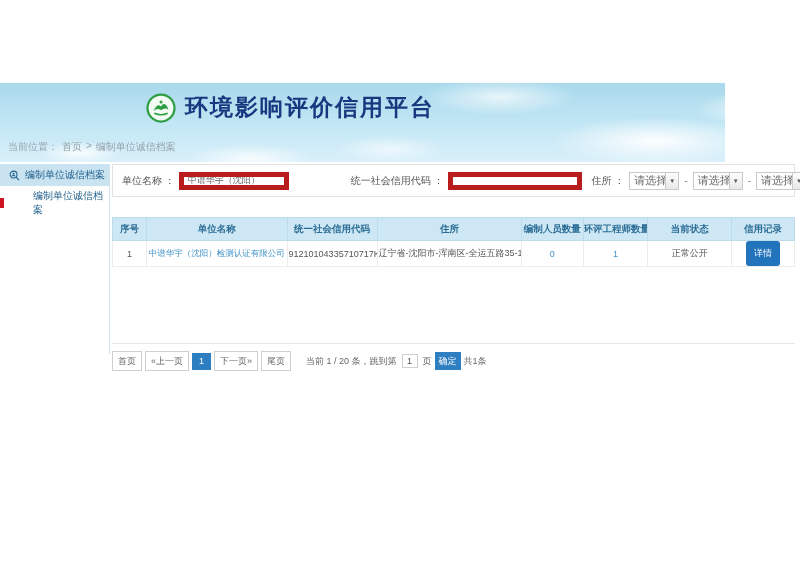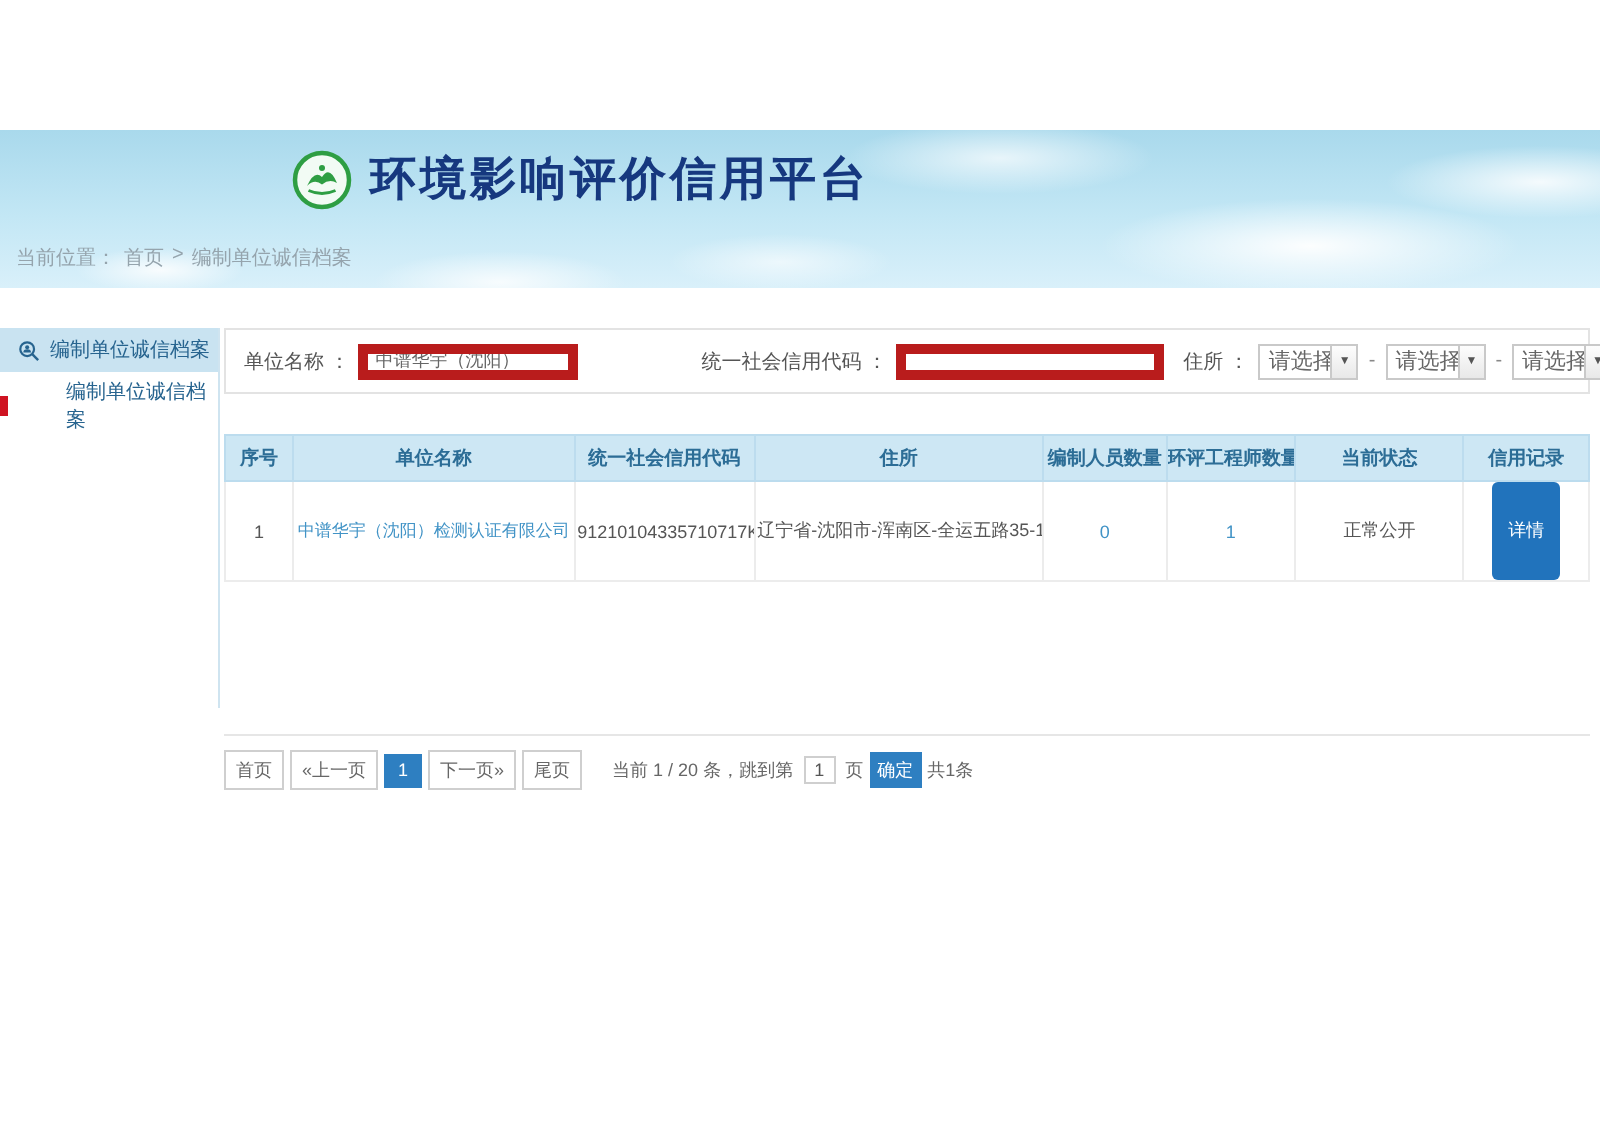--- a/index.html
+++ b/index.html
@@ -1,20 +1,20 @@
 <!DOCTYPE html>
 <html><head>
 <meta charset="utf-8">
 <style>
   * { margin:0; padding:0; box-sizing:border-box; }
   html,body { width:800px; height:565px; background:#fff; font-family:"Liberation Sans","DejaVu Sans",sans-serif; overflow:hidden; }
   .page { position:relative; width:800px; height:565px; background:#fff; }
 
   
-  .banner { position:absolute; top:65px; left:0; width:800px; height:79px;
+  .banner { position:absolute; top:83px; left:0; width:725px; height:79px;
     background:
       radial-gradient(60px 16px at 80px 70px, rgba(255,255,255,.85), rgba(255,255,255,0) 70%),
       radial-gradient(90px 22px at 250px 76px, rgba(255,255,255,.8), rgba(255,255,255,0) 70%),
       radial-gradient(110px 26px at 500px 14px, rgba(255,255,255,.7), rgba(255,255,255,0) 70%),
       radial-gradient(150px 34px at 655px 58px, rgba(255,255,255,.95), rgba(255,255,255,0) 70%),
       radial-gradient(110px 26px at 770px 26px, rgba(255,255,255,.85), rgba(255,255,255,0) 70%),
       radial-gradient(80px 20px at 390px 66px, rgba(255,255,255,.6), rgba(255,255,255,0) 70%),
       linear-gradient(180deg,#a9d9ec 0%,#c3e7f5 55%,#d9f0fa 100%); }
   .brand { position:absolute; left:146px; top:9px; display:flex; align-items:center; gap:9px; }
   .logo { width:30px; height:30px; display:block; }
@@ -46,21 +46,21 @@
   .sel-sep { margin-left:5px; color:#888; }
   .search-btn { margin-left:auto; width:36px; height:19px; background:#ec4899; border:2px solid #4c1d95; border-radius:2px; color:#fff; font-size:10px; cursor:pointer; font-family:Liberation Serif, serif; }
 
   
   table.grid { width:100%; margin-top:20px; border-collapse:collapse; table-layout:fixed; }
   .grid th { background:#cde7f4; color:#2c6d96; font-weight:bold; font-size:9.5px; height:23px; border:1px solid #bcdcee; padding:0; white-space:nowrap; overflow:hidden; }
   .grid td { font-size:9px; color:#555; text-align:center; height:22px; border:1px solid #ececec; padding:0 1px; white-space:nowrap; overflow:hidden; }
   .link-blue { color:#4193c6; text-decoration:none; font-size:8.5px; }
   .cell-addr { font-size:8px; }
   .cnt { color:#4193c6; text-decoration:none; }
-  .detail-btn { background:#2173bc; color:#fff; border:none; border-radius:3px; font-size:9px; padding:18px 8px; cursor:pointer; font-family:inherit; }
+  .detail-btn { background:#2173bc; color:#fff; border:none; border-radius:3px; font-size:9px; padding:6px 8px; cursor:pointer; font-family:inherit; }
 
   
   .pagination { margin-top:76px; border-top:1px solid #e6e6e6; padding-top:7px; display:flex; align-items:center; font-size:9px; color:#666; gap:3px; }
   .pg-btn { border:1px solid #cfcfcf; background:#fff; color:#666; font-size:9px; padding:2.5px 5px; cursor:pointer; font-family:inherit; white-space:nowrap; }
   .pg-cur { background:#2e7fc1; border:1px solid #2e7fc1; color:#fff; font-size:9px; padding:2.5px 6px; cursor:pointer; font-family:inherit; }
   .pg-info { margin-left:12px; white-space:nowrap; }
   .jump-input { width:16px; height:14px; border:1px solid #cfcfcf; text-align:center; font-size:9px; color:#555; margin:0 2px; outline:none; font-family:inherit; }
   .confirm-btn { background:#2e7fc1; border:none; color:#fff; font-size:9px; padding:2.5px 4px; cursor:pointer; font-family:inherit; }
   .pg-total { white-space:nowrap; }
 </style>

